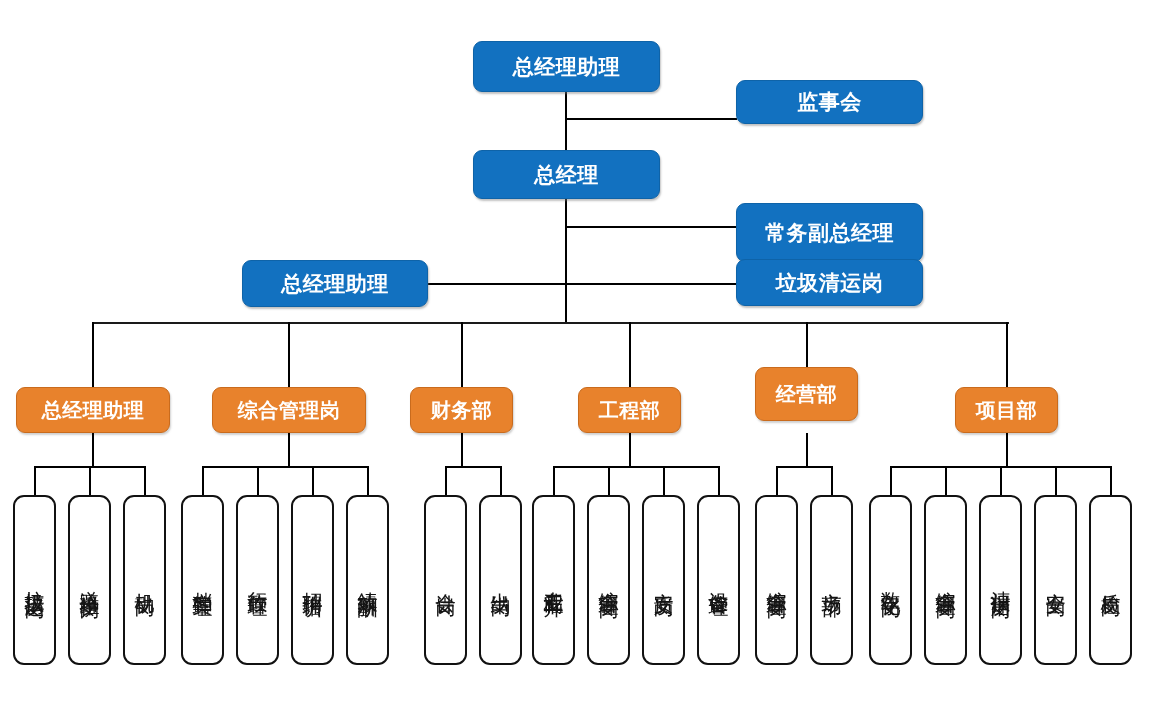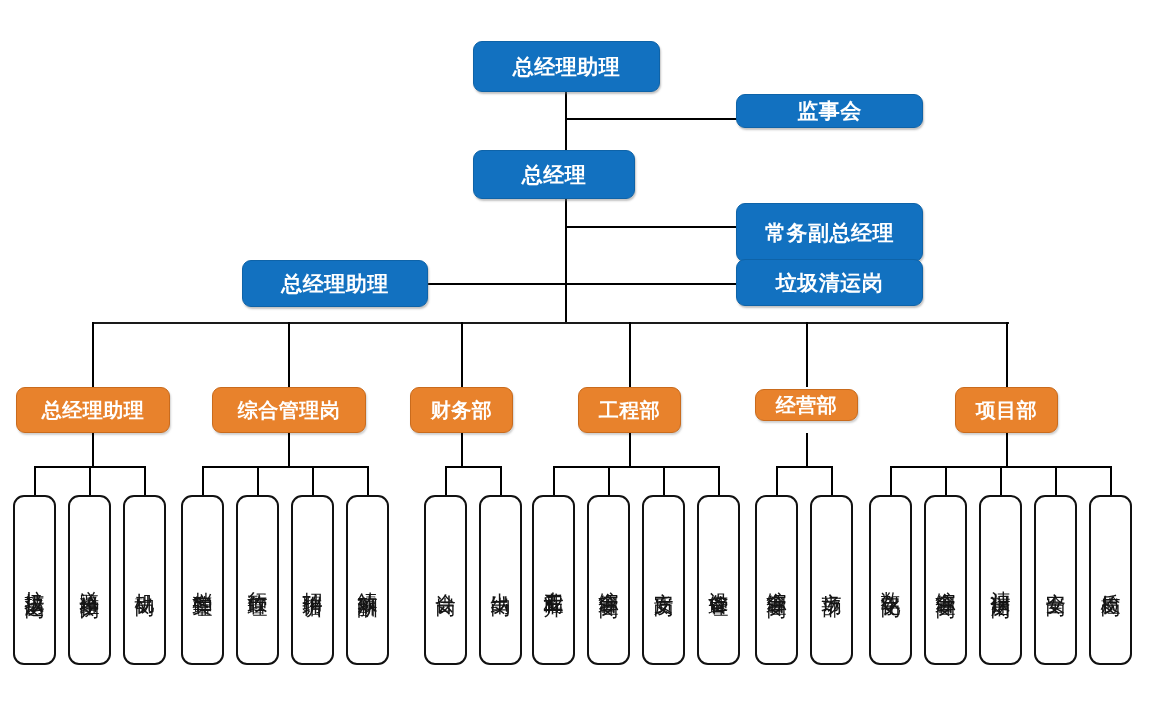--- a/index.html
+++ b/index.html
@@ -78,23 +78,23 @@
   <div class="ln h" style="left:565px;top:226px;width:172px;"></div>
 
   <div class="ln h" style="left:565px;top:283px;width:172px;"></div>
 
   <div class="ln h" style="left:428px;top:283px;width:138px;"></div>
 
   <div class="ln h thick" style="left:92px;top:322px;width:917px;"></div>
 
   <div class="node blue" style="left:473px;top:41px;width:187px;height:51px;">总经理助理</div>
 
-  <div class="node blue" style="left:736px;top:94px;width:187px;height:34px;text-align:right;">监事会</div>
-
-  <div class="node blue" style="left:473px;top:150px;width:162px;height:49px;">总经理</div>
+  <div class="node blue" style="left:736px;top:80px;width:187px;height:44px;text-align:right;">监事会</div>
+
+  <div class="node blue" style="left:473px;top:150px;width:187px;height:49px;">总经理</div>
 
   <div class="node blue" style="left:736px;top:203px;width:187px;height:59px;">常务副总经理</div>
 
   <div class="node blue" style="left:736px;top:259px;width:187px;height:47px;">垃圾清运岗</div>
 
   <div class="node blue" style="left:242px;top:260px;width:186px;height:47px;">总经理助理</div>
 
   <div id="dept-layer">
       <div class="ln v" style="left: 92px; top: 322px; height: 65px;"></div>
       <div class="node orange" style="left: 16px; top: 387px; width: 154px; height: 46px;">
@@ -166,21 +166,21 @@
       </div>
       <div class="ln v" style="left: 662.5px; top: 466px; height: 29px;"></div>
       <div class="node leaf" style="left: 642px; top: 495px; width: 43px; height: 170px;">
         <span class="vtext">安质岗</span>
       </div>
       <div class="ln v" style="left: 717.5px; top: 466px; height: 29px;"></div>
       <div class="node leaf" style="left: 697px; top: 495px; width: 43px; height: 170px;">
         <span class="vtext">设备管理</span>
       </div>
       <div class="ln v" style="left: 805.5px; top: 322px; height: 65px;"></div>
-      <div class="node orange" style="left: 755px; top: 389px; width: 103px; height: 32px;">
+      <div class="node orange" style="left: 755px; top: 367px; width: 103px; height: 54px;">
         <span>经营部</span>
       </div>
       <div class="ln v" style="left: 805.5px; top: 433px; height: 33px;"></div>
       <div class="ln h" style="left: 776.5px; top: 466px; width: 55px;"></div>
       <div class="ln v" style="left: 775.5px; top: 466px; height: 29px;"></div>
       <div class="node leaf" style="left: 755px; top: 495px; width: 43px; height: 170px;">
         <span class="vtext">综合管理岗</span>
       </div>
       <div class="ln v" style="left: 830.5px; top: 466px; height: 29px;"></div>
       <div class="node leaf" style="left: 810px; top: 495px; width: 43px; height: 170px;">

